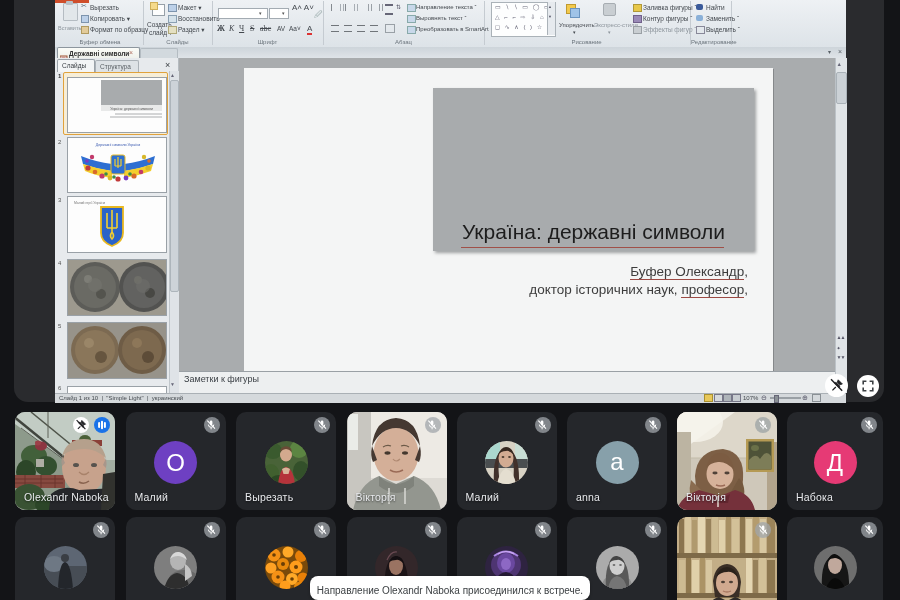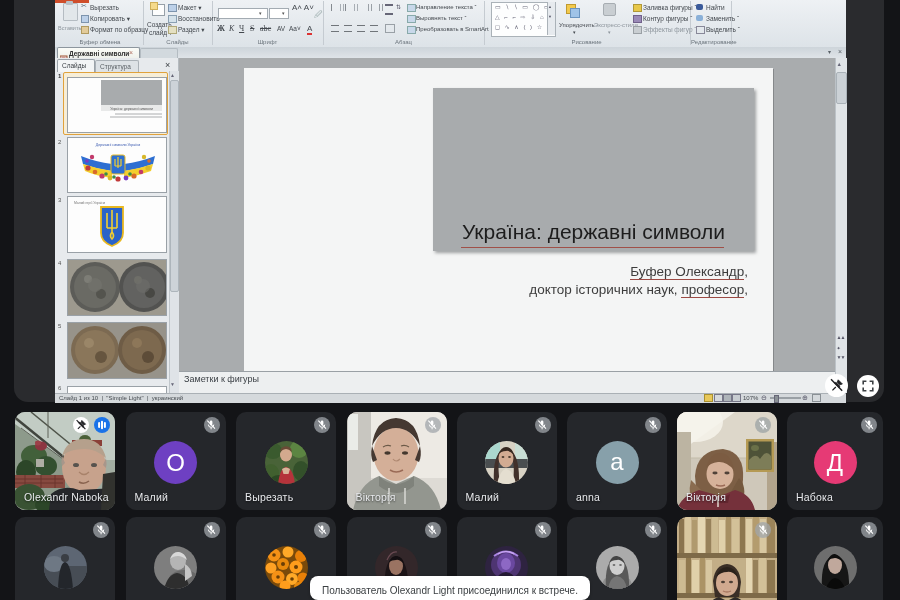--- a/index.html
+++ b/index.html
@@ -665,13 +665,13 @@
     <div class="mic">
         <svg width="12" height="12">
           <use href="#micoff"></use>
         </svg>
       </div>
   </div>
   </div>
 
   <div class="a" style="left:310px;top:576px;width:280px;height:24px;background:#fff;border-radius:8px;
     box-shadow:0 1px 3px rgba(0,0,0,.3);"></div>
-  <div class="a" style="left:310px;top:585px;width:280px;text-align:center;font-size:10px;color:#3c4043;">Пользователь Olexandr Light присоединился к встрече.</div>
+  <div class="a" style="left:310px;top:585px;width:280px;text-align:center;font-size:10px;color:#3c4043;">Направление Olexandr Naboka присоединился к встрече.</div>
 
 </body></html>

